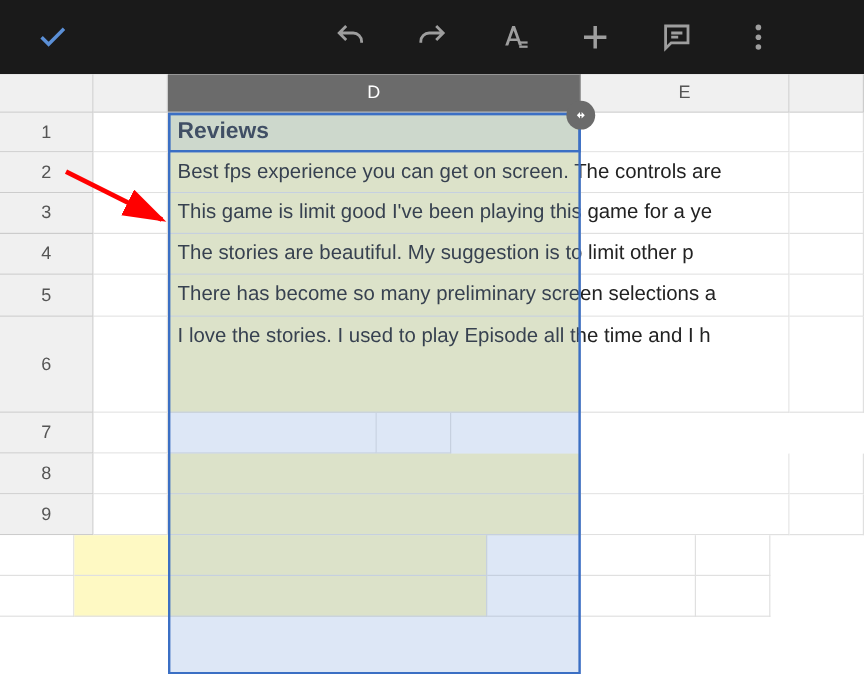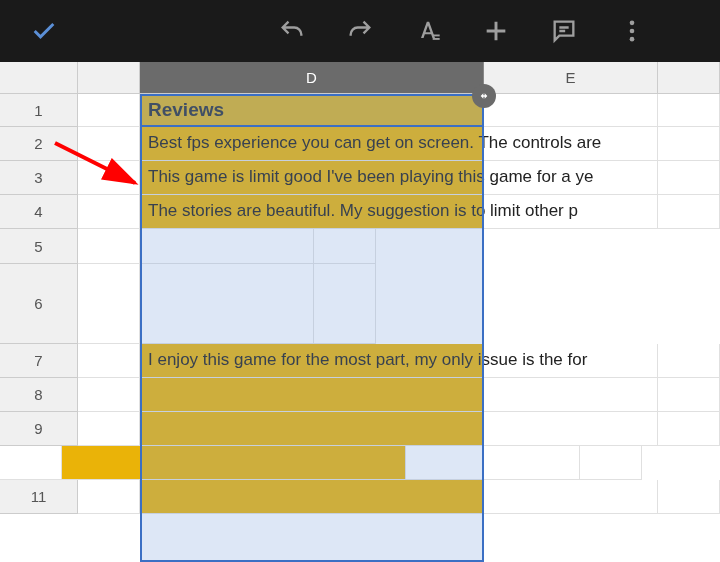--- a/index.html
+++ b/index.html
@@ -78,21 +78,21 @@
   .cell-d {
     width: 344px;
     border-right: 1px solid #e0e0e0;
     border-bottom: 1px solid #e0e0e0;
     flex: 0 0 344px;
     padding: 6px 8px;
     font-size: 17px;
     color: #222;
     white-space: nowrap;
     overflow: visible;
-    background: #eab308;
+    background: #fef9c3;
     position: relative;
   }
   .cell-e {
     width: 174px;
     border-right: 1px solid #e0e0e0;
     border-bottom: 1px solid #e0e0e0;
     flex: 0 0 174px;
     background: #fff;
   }
   .cell-f {
@@ -255,35 +255,38 @@
       <div class="cell-c"></div>
       <div class="cell-d">
           <span class="overflow-text">The stories are beautiful. My suggestion is to limit other p</span>
         </div>
       <div class="cell-e"></div>
       <div class="cell-f"></div>
     </div>
     <div class="row h-5">
       <div class="row-header">5</div>
       <div class="cell-c"></div>
+      <div class="cell-d">
+          <span class="overflow-text">There has become so many preliminary screen selections a</span>
+        </div>
       <div class="cell-e"></div>
       <div class="cell-f"></div>
     </div>
     <div class="row h-6">
       <div class="row-header">6</div>
       <div class="cell-c"></div>
+      <div class="cell-d">
+          <span class="overflow-text">I love the stories. I used to play Episode all the time and I h</span>
+        </div>
       <div class="cell-e"></div>
       <div class="cell-f"></div>
     </div>
     <div class="row h-norm">
       <div class="row-header">7</div>
       <div class="cell-c"></div>
-      <div class="cell-d">
-          <span class="overflow-text">I enjoy this game for the most part, my only issue is the for</span>
-        </div>
       <div class="cell-e"></div>
       <div class="cell-f"></div>
     </div>
     <div class="row h-norm">
       <div class="row-header">8</div>
       <div class="cell-c"></div>
       <div class="cell-d"></div>
       <div class="cell-e"></div>
       <div class="cell-f"></div>
     </div>
@@ -294,21 +297,20 @@
       <div class="cell-e"></div>
       <div class="cell-f"></div>
     </div>
     <div class="row h-norm">
       <div class="cell-c"></div>
       <div class="cell-d"></div>
       <div class="cell-e"></div>
       <div class="cell-f"></div>
     </div>
     <div class="row h-norm">
-      <div class="row-header">11</div>
       <div class="cell-c"></div>
       <div class="cell-d"></div>
       <div class="cell-e"></div>
       <div class="cell-f"></div>
     </div>
   </div>
 
   <div class="selection">
     <div class="active-cell"></div>
   </div>

